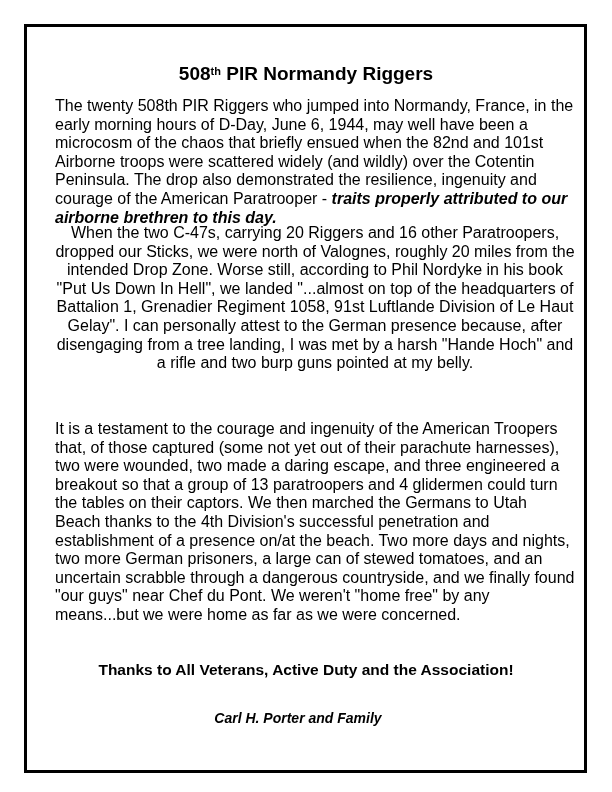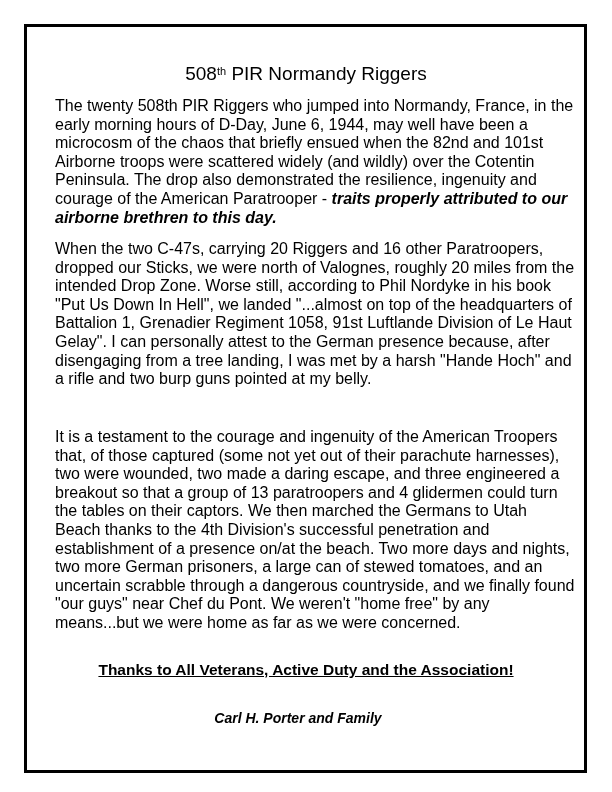--- a/index.html
+++ b/index.html
@@ -1,29 +1,29 @@
 <!DOCTYPE html>
 <html><head>
 <meta charset="utf-8">
 <style>
   html, body { margin: 0; padding: 0; background: #ffffff; }
   body { width: 612px; height: 792px; position: relative; overflow: hidden;
          font-family: "Liberation Sans", sans-serif; color: #000; }
   .frame { position: absolute; left: 24px; top: 24px; width: 557px; height: 743px;
            border: 3px solid #000; box-sizing: content-box; }
   .title { position: absolute; left: 0; right: 0; top: 63px; text-align: center;
-           font-weight: normal; font-size: 19px; line-height: 22px; }
+           font-weight: bold; font-size: 19px; line-height: 22px; }
   .title sup { font-size: 11px; vertical-align: top; position: relative; top: -3px; }
   .para { position: absolute; left: 55px; width: 520px; font-size: 16px; line-height: 18.6px; }
   .p1 { top: 97px; }
-  .p2 { top: 240px; }
-  .p3 { top: 420px; margin-top: 8px; }
+  .p2 { top: 224px; text-align: center; }
+  .p3 { top: 420px; }
   .emph { font-weight: bold; font-style: italic; }
   .thanks { position: absolute; left: 0; right: 0; top: 660px; text-align: center;
-            font-weight: bold; font-size: 15.5px; line-height: 20px; text-decoration: underline; }
+            font-weight: bold; font-size: 15.5px; line-height: 20px; }
   .sign { position: absolute; left: 0; right: 16px; top: 709px; text-align: center;
           font-weight: bold; font-style: italic; font-size: 14px; line-height: 18px; }
 </style>
 </head>
 <body>
 
 <div class="frame"></div>
 
 <div class="title"><span>508</span><sup>th</sup><span> PIR Normandy Riggers</span></div>
 

